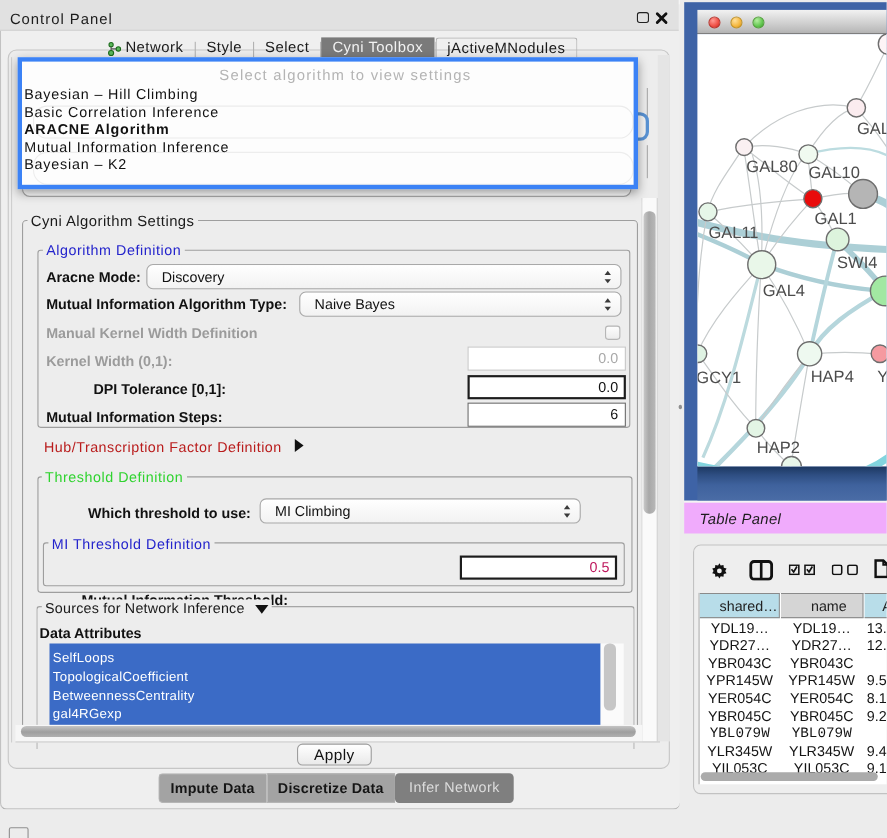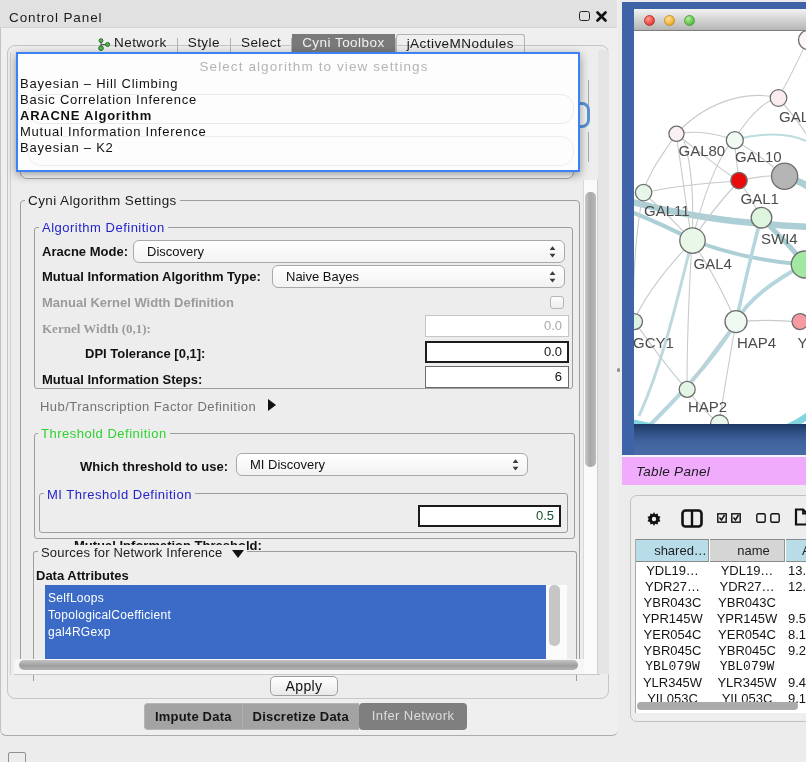--- a/index.html
+++ b/index.html
@@ -42,21 +42,21 @@
 
 #datalist { position:absolute; left:45px; top:585px; width:501px; height:74px; padding-top:5px;
   background:#3b6bc6; color:#fff; font-size:12px; letter-spacing:0.3px; overflow:hidden; }
 #datalist div { height:17px; line-height:17px; padding-left:3px; white-space:nowrap;}
 
 .vtrack { position:absolute; background:#fafafa; border-left:1px solid #d9d9d9;}
 .thumbv { position:absolute; border-radius:5px; background:linear-gradient(90deg,#c9c9c9,#a8a8a8 45%,#b8b8b8); }
 .thumbh { position:absolute; border-radius:5px; background:linear-gradient(#c4c4c4,#9f9f9f 55%,#b0b0b0); }
 
 #popup { z-index:9; position:absolute; left:16px; top:52px; width:564px; height:120px;
-  background:#fdfdfd; border:2px solid #3b82f6; box-shadow:0 3px 9px rgba(0,0,0,0.4);
+  background:#fdfdfd; border:4px solid #3b82f6; box-shadow:0 3px 9px rgba(0,0,0,0.4);
   font-size:13px; color:#111; }
 #popup .hint { position:absolute; top:5px; left:0; width:100%; padding-left:32px; text-align:center; color:#b4b4b4; letter-spacing:1.1px; font-size:13.5px;}
 #popup .it { position:absolute; left:2px; white-space:nowrap; letter-spacing:0.75px;}
 
 #applybtn { position:absolute; left:270px; top:676px; width:68px; height:20px;
   background:linear-gradient(#ffffff,#e9e9e9); border:1px solid #9e9e9e; border-radius:5px;
   font-size:14px; letter-spacing:0.4px; color:#111; text-align:center; line-height:18px; }
 #btabs { position:absolute; left:144px; top:703px; height:27px; display:flex; align-items:stretch;
   font-size:13px; font-weight:bold; color:#151515; }
 #btabs .tab { padding:0 10px; line-height:26px; white-space:nowrap; background:#a3a3a3;
@@ -148,57 +148,58 @@
     <span class="txt">Naive Bayes</span>
     <svg class="arr" width="11" height="18" viewBox="0 0 11 18">
       <path d="M2.6 7 L5.5 3.2 L8.4 7 Z" fill="#3a3a3a"></path>
         <path d="M2.6 10.8 L5.5 14.6 L8.4 10.8 Z" fill="#3a3a3a"></path>
     </svg>
   </div>
 
   <div class="lbl dis" style="left:42px; top:295px;">Manual Kernel Width Definition</div>
   <div class="abs" style="left:550px; top:296px; width:14px; height:13px; background:linear-gradient(#fdfdfd,#ececec); border:1px solid #b6b6b6; border-radius:3px;"></div>
 
-  <div class="lbl dis" style="left:42px; top:321px;font-family:Liberation Serif, serif;">Kernel Width (0,1):</div>
+  <div class="lbl dis" style="left:42px; top:321px;">Kernel Width (0,1):</div>
   <div class="field" style="left:425px; top:315px; width:144px; height:22px; border:1px solid #c6c6c6; color:#a9a9a9; padding:2px 6px 0 0;">0.0</div>
 
   <div class="lbl" style="left:42px; top:346px;margin-left:43px;">DPI Tolerance [0,1]:</div>
   <div class="field" style="left:425px; top:341px; width:144px; height:22px; border:2px solid #1c1c1c; color:#111; padding:1px 5px 0 0;">0.0</div>
 
   <div class="lbl" style="left:42px; top:372px;">Mutual Information Steps:</div>
   <div class="field" style="left:425px; top:366px; width:144px; height:22px; border:1px solid #6b6b6b; color:#111; padding:2px 6px 0 0;">6</div>
 
-  <div class="abs" style="left:40px; top:399px; font-size:13px; letter-spacing:0.45px; color:#737373; white-space:nowrap;">Hub/Transcription Factor Definition
+  <div class="abs" style="left:40px; top:399px; font-size:13px; letter-spacing:0.45px; color:#b91c1c; white-space:nowrap;">Hub/Transcription Factor Definition
     <span class="tri-r" style="margin-left:8px;"></span></div>
 
   <div class="group" style="left:34px; top:433px; width:541px; height:106px;"></div>
   <div class="gtitle green" style="left:38px; top:426px; font-size:13px; background:#ededed;">Threshold Definition</div>
 
   <div class="lbl" style="left:80px; top:459px;">Which threshold to use:</div>
   <div class="combo" style="left:236px; top:453px; width:292px; height:23px;">
-    <span class="txt">MI Discovery</span>
+    <span class="txt">MI Climbing</span>
     <svg class="arr" width="11" height="18" viewBox="0 0 11 18">
       <path d="M2.6 7 L5.5 3.2 L8.4 7 Z" fill="#3a3a3a"></path>
         <path d="M2.6 10.8 L5.5 14.6 L8.4 10.8 Z" fill="#3a3a3a"></path>
     </svg>
   </div>
 
   <div class="group" style="left:39px; top:493px; width:529px; height:40px;"></div>
   <div class="gtitle blue" style="left:44px; top:487px; font-size:13px;">MI Threshold Definition</div>
   <div class="lbl" style="left:46px; top:538px;padding-left:28px;">Mutual Information Threshold:</div>
-  <div class="field" style="left:418px; top:505px; width:143px; height:22px; border:2px solid #1c1c1c; color:#14532d; padding:1px 5px 0 0;">0.5</div>
+  <div class="field" style="left:418px; top:505px; width:143px; height:22px; border:2px solid #1c1c1c; color:#be185d; padding:1px 5px 0 0;">0.5</div>
 
   <div class="group" style="left:33px; top:551px; width:544px; height:130px; border-bottom:none; border-radius:3px 3px 0 0;"></div>
   <div class="gtitle" style="left:38px; top:545px; font-size:13px; letter-spacing:0.2px;">Sources for Network Inference
     <span class="tri-d" style="margin-left:6px; position:relative; top:1px;"></span></div>
   <div class="lbl" style="left:36px; top:568px;">Data Attributes</div>
 
   <div id="datalist">
     <div>SelfLoops</div>
     <div>TopologicalCoefficient</div>
+    <div>BetweennessCentrality</div>
     <div>gal4RGexp</div>
   </div>
   <div class="abs" style="left:546px; top:585px; width:21px; height:74px; background:#fbfbfb;"></div>
   <div class="thumbv" style="left:549px; top:585px; width:11px; height:61px; background:#c6c6c6;"></div>
 
   <div class="abs" style="left:598px; top:50px; width:11px; height:624px; background:#e5e5e5;"></div>
   <div class="vtrack" style="left:583px; top:180px; width:15px; height:494px; border-right:1px solid #cfcfcf;"></div>
   <div class="thumbv" style="left:585px; top:192px; width:11px; height:275px;"></div>
   <div class="abs" style="left:14px; top:659px; width:570px; height:16px; background:#f6f6f6;"></div>
   <div class="thumbh" style="left:19px; top:660px; width:559px; height:10px;"></div>

